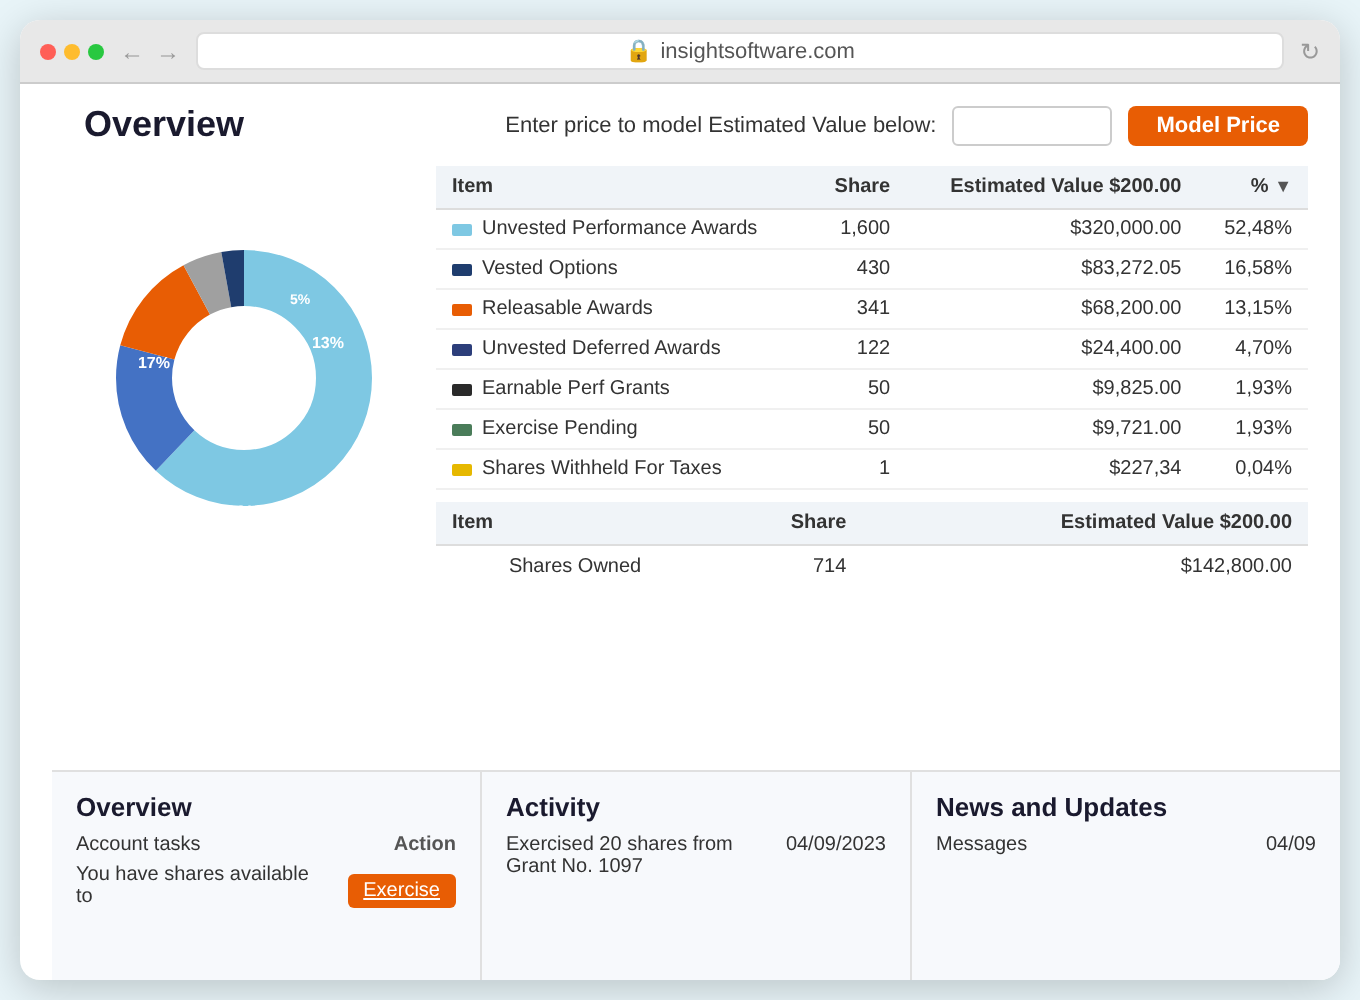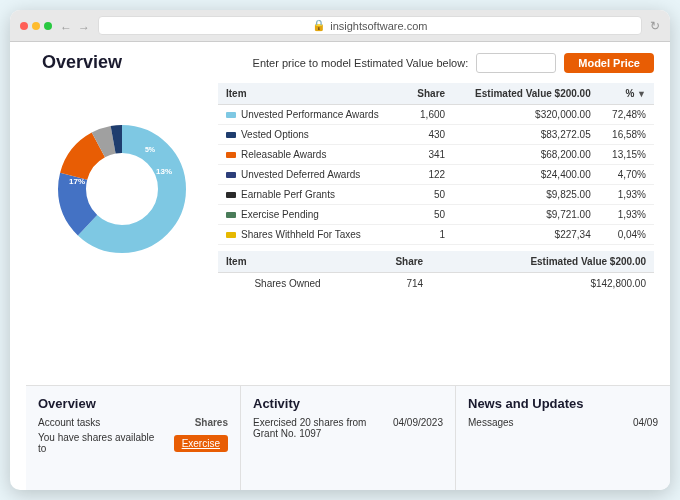--- a/index.html
+++ b/index.html
@@ -202,21 +202,21 @@
     .panel:last-child { border-right: none; }
     .panel-title {
       font-size: 13px;
       font-weight: 700;
       color: #1a1a2e;
       margin-bottom: 6px;
     }
     .panel-row {
       display: flex;
       justify-content: space-between;
-      align-items: center;
+      align-items: flex-end;
       font-size: 10px;
       color: #555;
       margin-bottom: 4px;
       gap: 12px;
     }
     .panel-row-label { font-weight: 500; color: #333; }
     .panel-row-action { font-weight: 600; color: #555; font-size: 10px; }
     .panel-body-text {
       font-size: 10px;
       color: #333;
@@ -319,21 +319,21 @@
             <tbody id="main-table-body">
             <tr>
       <td>
         <span class="legend-item">
           <span class="color-dot" style="background:#7ec8e3"></span>
           Unvested Performance Awards
         </span>
       </td>
       <td>1,600</td>
       <td>$320,000.00</td>
-      <td>72,48%</td>
+      <td>52,48%</td>
     </tr>
                 <tr>
       <td>
         <span class="legend-item">
           <span class="color-dot" style="background:#1f3d6e"></span>
           Vested Options
         </span>
       </td>
       <td>430</td>
       <td>$83,272.05</td>
@@ -418,21 +418,21 @@
         </div>
       </div>
     </div>
 
     <div class="bottom-panels">
 
       <div class="panel">
         <div class="panel-title">Overview</div>
         <div class="panel-row">
           <span class="panel-row-label">Account tasks</span>
-          <span class="panel-row-action">Shares</span>
+          <span class="panel-row-action">Action</span>
         </div>
         <div class="panel-row">
           <span class="panel-body-text">You have shares available to</span>
           <button class="exercise-btn">Exercise</button>
         </div>
       </div>
 
       <div class="panel">
         <div class="panel-title">Activity</div>
         <div class="panel-activity-row">

